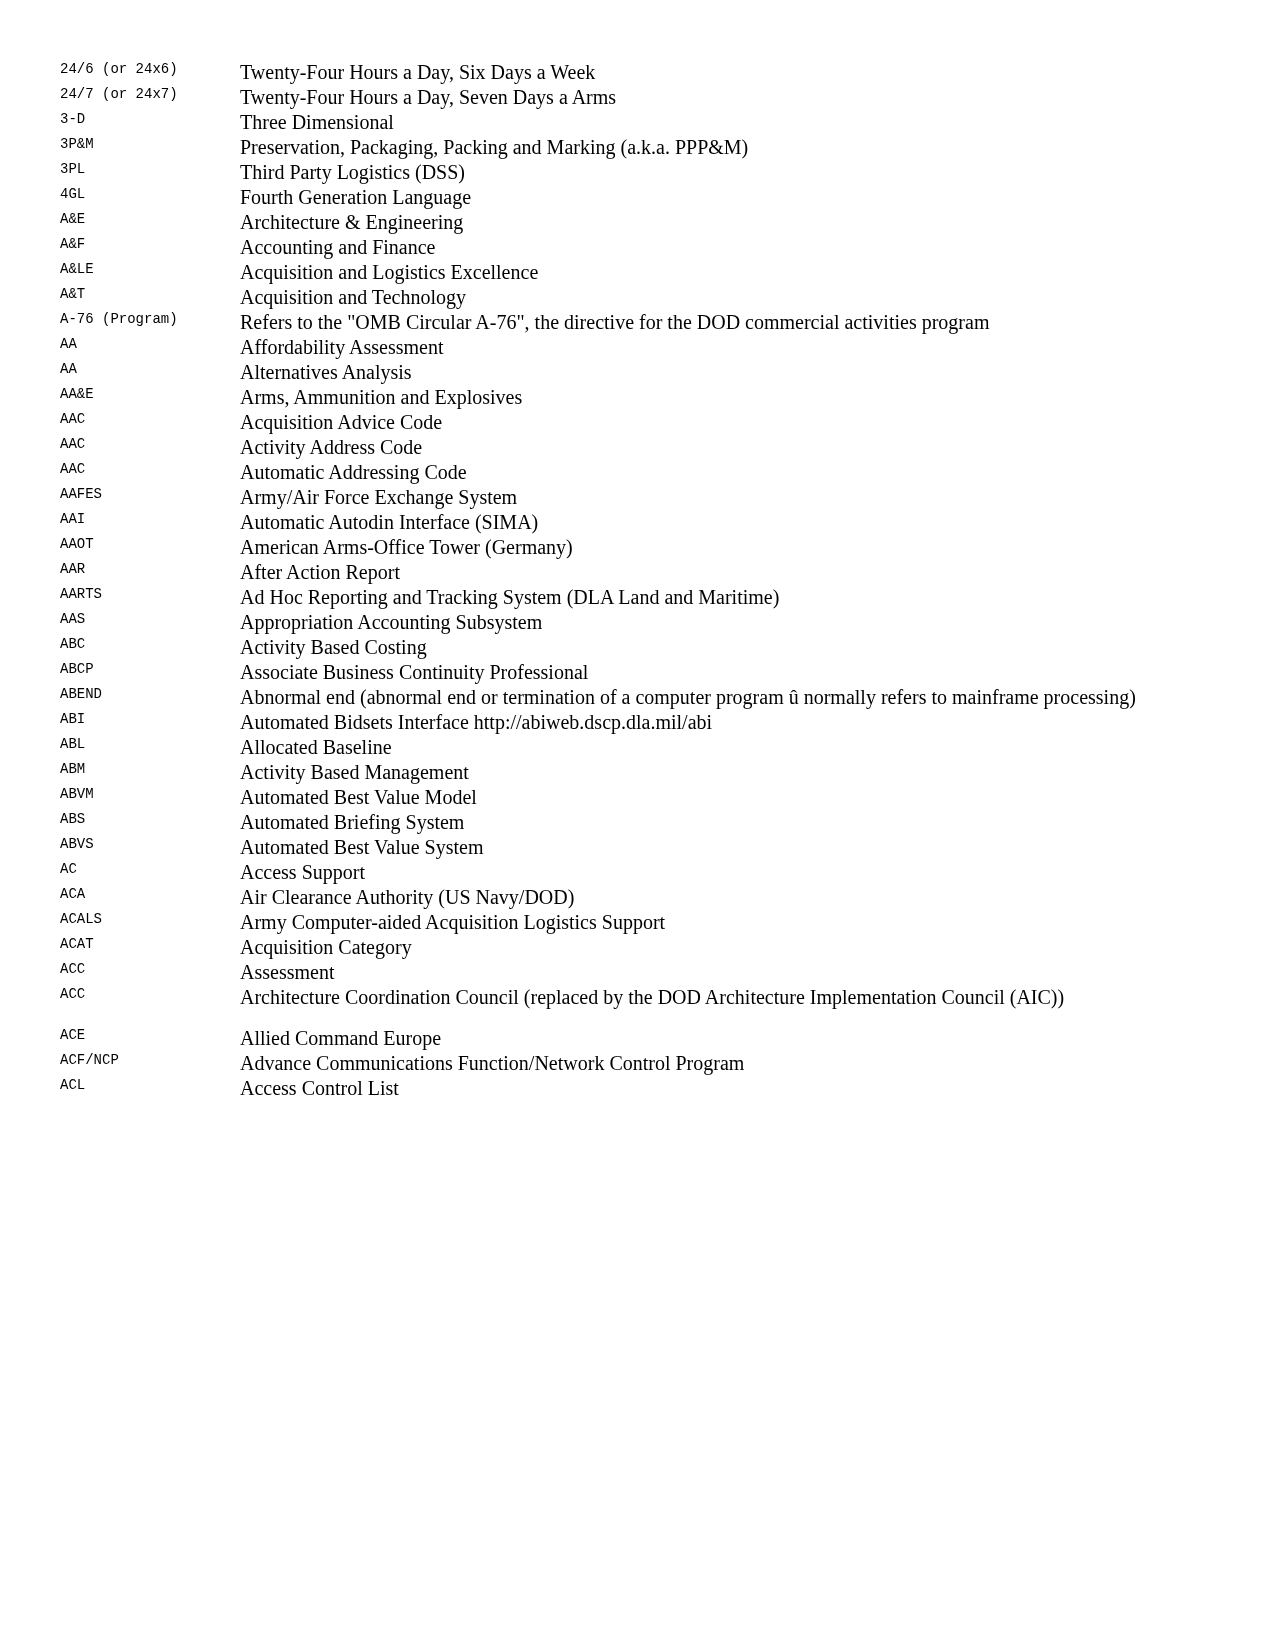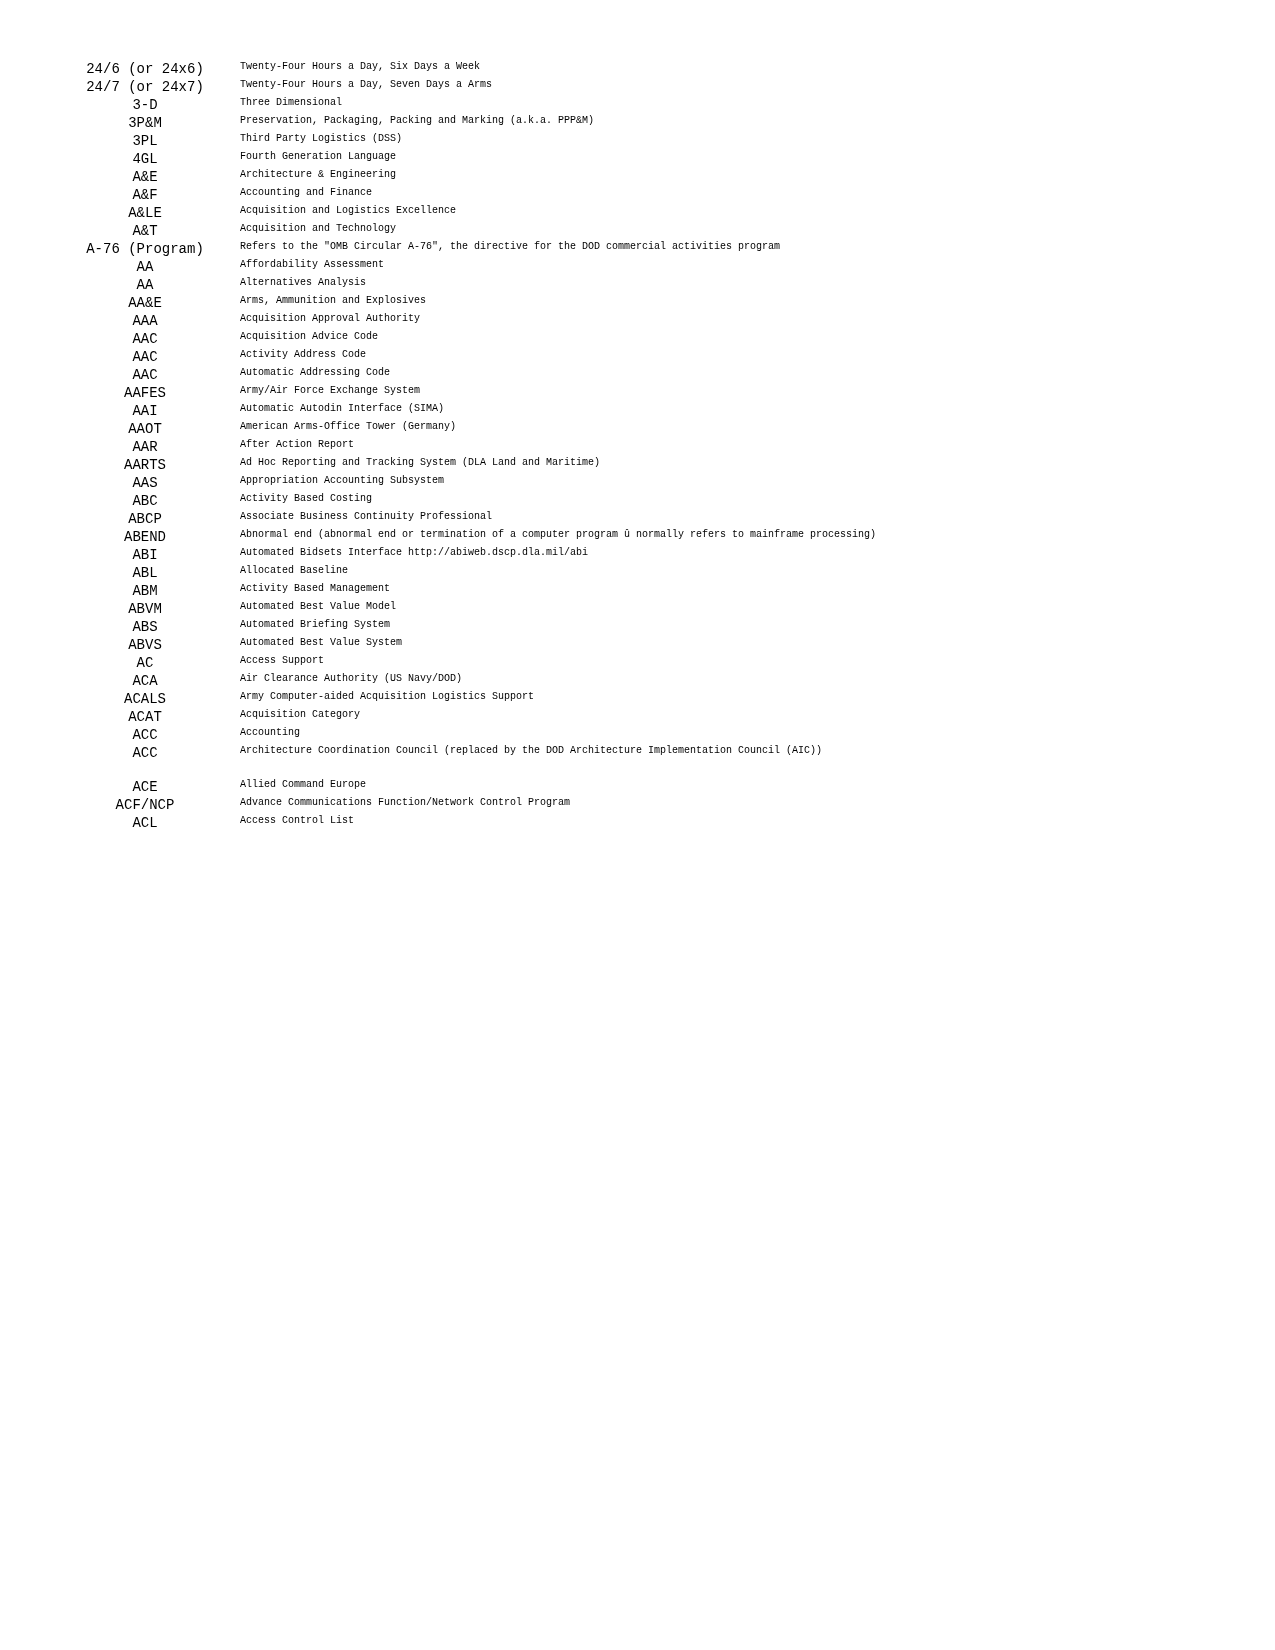--- a/index.html
+++ b/index.html
@@ -24,25 +24,24 @@
       padding: 1px 0;
       vertical-align: top;
     }
     .glossary-table tr td:first-child {
       width: 180px;
       min-width: 180px;
       font-family: 'Courier New', Courier, monospace;
       font-size: 14px;
       white-space: nowrap;
       padding-right: 10px;
-      text-align: center;
     }
     .glossary-table tr td:last-child {
-      font-family: Liberation Mono, monospace;
-      font-size: 10px;
+      font-family: Liberation Serif, serif;
+      font-size: 20px;
     }
     .spacer-row td {
       height: 16px;
     }
   </style>
 </head>
 <body>
 
 <table class="glossary-table">
   <tbody id="glossary-body">
@@ -96,24 +95,20 @@
       </tr>
       <tr>
         <td>AA</td>
         <td>Alternatives Analysis</td>
       </tr>
       <tr>
         <td>AA&amp;E</td>
         <td>Arms, Ammunition and Explosives</td>
       </tr>
       <tr>
-        <td>AAA</td>
-        <td>Acquisition Approval Authority</td>
-      </tr>
-      <tr>
         <td>AAC</td>
         <td>Acquisition Advice Code</td>
       </tr>
       <tr>
         <td>AAC</td>
         <td>Activity Address Code</td>
       </tr>
       <tr>
         <td>AAC</td>
         <td>Automatic Addressing Code</td>
@@ -189,21 +184,21 @@
       <tr>
         <td>ACALS</td>
         <td>Army Computer-aided Acquisition Logistics Support</td>
       </tr>
       <tr>
         <td>ACAT</td>
         <td>Acquisition Category</td>
       </tr>
       <tr>
         <td>ACC</td>
-        <td>Accounting</td>
+        <td>Assessment</td>
       </tr>
       <tr>
         <td>ACC</td>
         <td>Architecture Coordination Council (replaced by the DOD Architecture Implementation Council (AIC))</td>
       </tr>
       <tr class="spacer-row">
         <td colspan="2"></td>
       </tr>
       <tr>
         <td>ACE</td>

